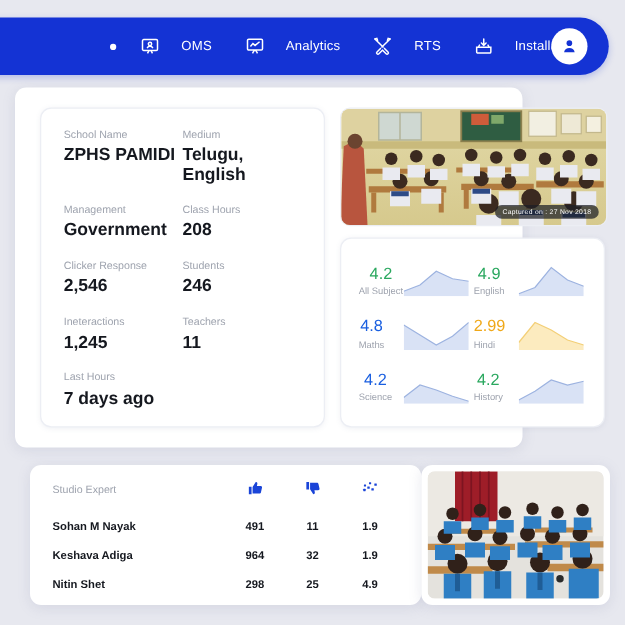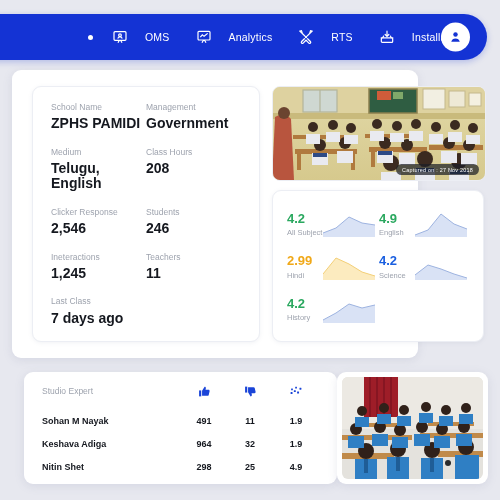--- a/index.html
+++ b/index.html
@@ -56,21 +56,21 @@
     position:absolute;right:6px;bottom:5px;
     background:rgba(28,30,38,.72);color:#fff;
     font-size:5.4px;letter-spacing:.25px;
     padding:2.5px 6px;border-radius:7px;white-space:nowrap;
   }
 
   
   .subj-card{left:260px;top:120px;width:212px;height:152px;box-sizing:border-box;padding:12px 12px 10px 14px;}
   .subj-grid{display:grid;grid-template-columns:1fr 1fr;grid-template-rows:1fr 1fr 1fr;height:100%;}
   .subj{display:flex;align-items:center;justify-content:space-between;padding-right:4px;}
-  .s-score{font-size:13px;font-weight:bold;line-height:1.05;}
+  .s-score{font-size:13px;font-weight:normal;line-height:1.05;text-align:center;}
   .s-name{color:#9ea3ae;font-size:7.5px;margin-top:3px;}
   .spark{width:52px;height:26px;flex:0 0 auto;}
 
   
   .panel-exp{
     position:absolute;left:24px;top:372px;width:313px;height:112px;
     background:#fff;border-radius:9px;
     box-shadow:0 2px 10px rgba(120,125,160,.16);
     box-sizing:border-box;padding:12px 18px 8px 18px;
   }
@@ -151,49 +151,49 @@
 
   <div class="panel-top">
 
     <div class="card info-card">
       <div class="info-grid">
         <div>
           <div class="f-label">School Name</div>
           <div class="f-value">ZPHS PAMIDI</div>
         </div>
         <div>
+          <div class="f-label">Medium</div>
+          <div class="f-value">Telugu, English</div>
+        </div>
+        <div>
           <div class="f-label">Management</div>
           <div class="f-value">Government</div>
         </div>
         <div>
-          <div class="f-label">Medium</div>
-          <div class="f-value">Telugu, English</div>
-        </div>
-        <div>
           <div class="f-label">Class Hours</div>
           <div class="f-value">208</div>
         </div>
         <div>
           <div class="f-label">Clicker Response</div>
           <div class="f-value">2,546</div>
         </div>
         <div>
           <div class="f-label">Students</div>
           <div class="f-value">246</div>
         </div>
         <div>
           <div class="f-label">Ineteractions</div>
           <div class="f-value">1,245</div>
         </div>
         <div>
           <div class="f-label">Teachers</div>
           <div class="f-value">11</div>
         </div>
         <div>
-          <div class="f-label">Last Class</div>
+          <div class="f-label">Last Hours</div>
           <div class="f-value">7 days ago</div>
         </div>
       </div>
     </div>
 
     <div class="photo">
       <svg width="212" height="93" viewBox="0 0 212 93" preserveAspectRatio="none">
         <defs>
           <linearGradient id="wall" x1="0" y1="0" x2="0" y2="1">
             <stop offset="0" stop-color="#e2d9a8"></stop>
@@ -300,20 +300,30 @@
           <div>
             <div class="s-score" style="color:#2aa85f">4.9</div>
             <div class="s-name">English</div>
           </div>
           <svg class="spark" viewBox="0 0 52 26" preserveAspectRatio="none">
             <path d="M0 24 L13 19 L26 3 L39 13 L52 18 L52 26 L0 26 Z" fill="#ccd8f2" opacity=".75"></path>
             <path d="M0 24 L13 19 L26 3 L39 13 L52 18" fill="none" stroke="#9db3e0" stroke-width="1"></path>
           </svg>
         </div>
 
+        <div class="subj">
+          <div>
+            <div class="s-score" style="color:#1a5fe0">4.8</div>
+            <div class="s-name">Maths</div>
+          </div>
+          <svg class="spark" viewBox="0 0 52 26" preserveAspectRatio="none">
+            <path d="M0 6 L13 14 L26 22 L39 15 L52 4 L52 26 L0 26 Z" fill="#ccd8f2" opacity=".75"></path>
+            <path d="M0 6 L13 14 L26 22 L39 15 L52 4" fill="none" stroke="#9db3e0" stroke-width="1"></path>
+          </svg>
+        </div>
 
         <div class="subj">
           <div>
             <div class="s-score" style="color:#f0a818">2.99</div>
             <div class="s-name">Hindi</div>
           </div>
           <svg class="spark" viewBox="0 0 52 26" preserveAspectRatio="none">
             <path d="M0 20 L13 4 L26 10 L39 18 L52 22 L52 26 L0 26 Z" fill="#fbe8b4" opacity=".85"></path>
             <path d="M0 20 L13 4 L26 10 L39 18 L52 22" fill="none" stroke="#f3cf77" stroke-width="1"></path>
           </svg>

